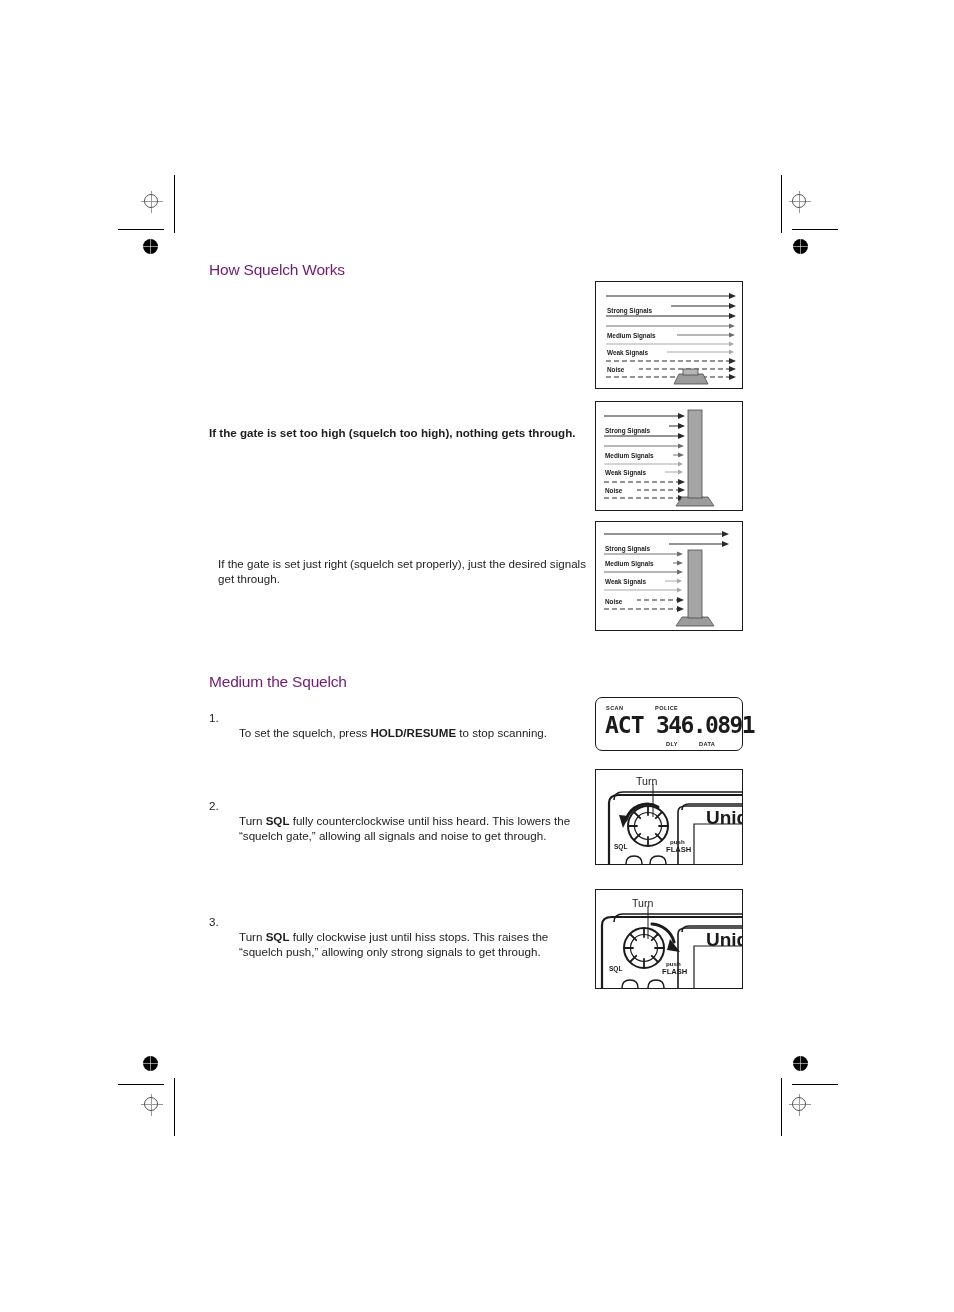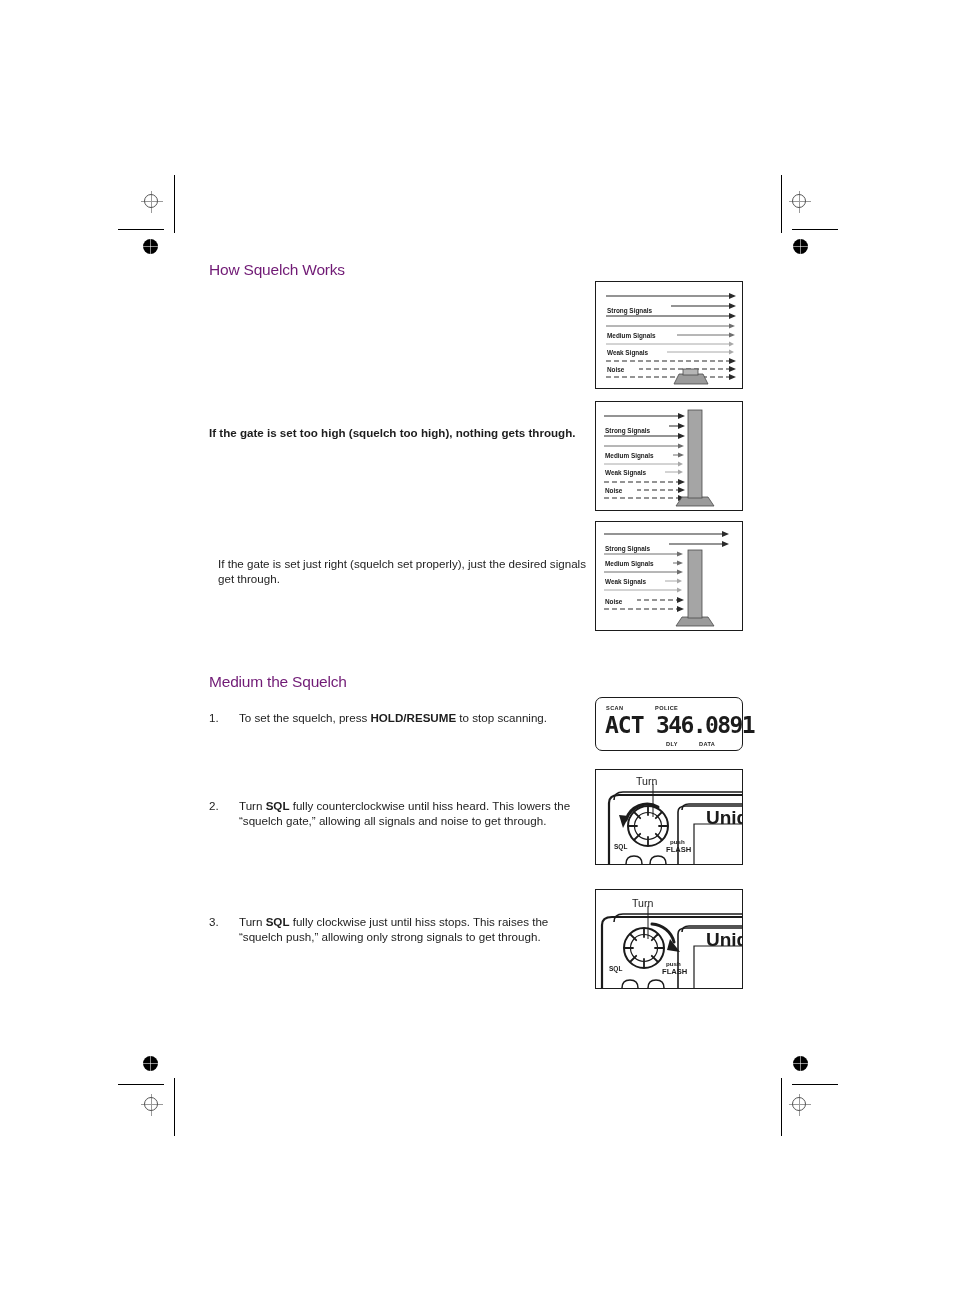--- a/index.html
+++ b/index.html
@@ -100,20 +100,21 @@
   .step .num {
     position: absolute;
     left: 0;
     top: 0;
     width: 24px;
   }
   .step .body {
     margin-left: 30px;
     display: block;
     width: 355px;
+    margin-top: 15px;
   }
   b { font-weight: bold; }
 
   .page-number {
     position: absolute;
     width: 100%;
     text-align: center;
     font-size: 11.6px;
     color: #1d1d1d;
   }

